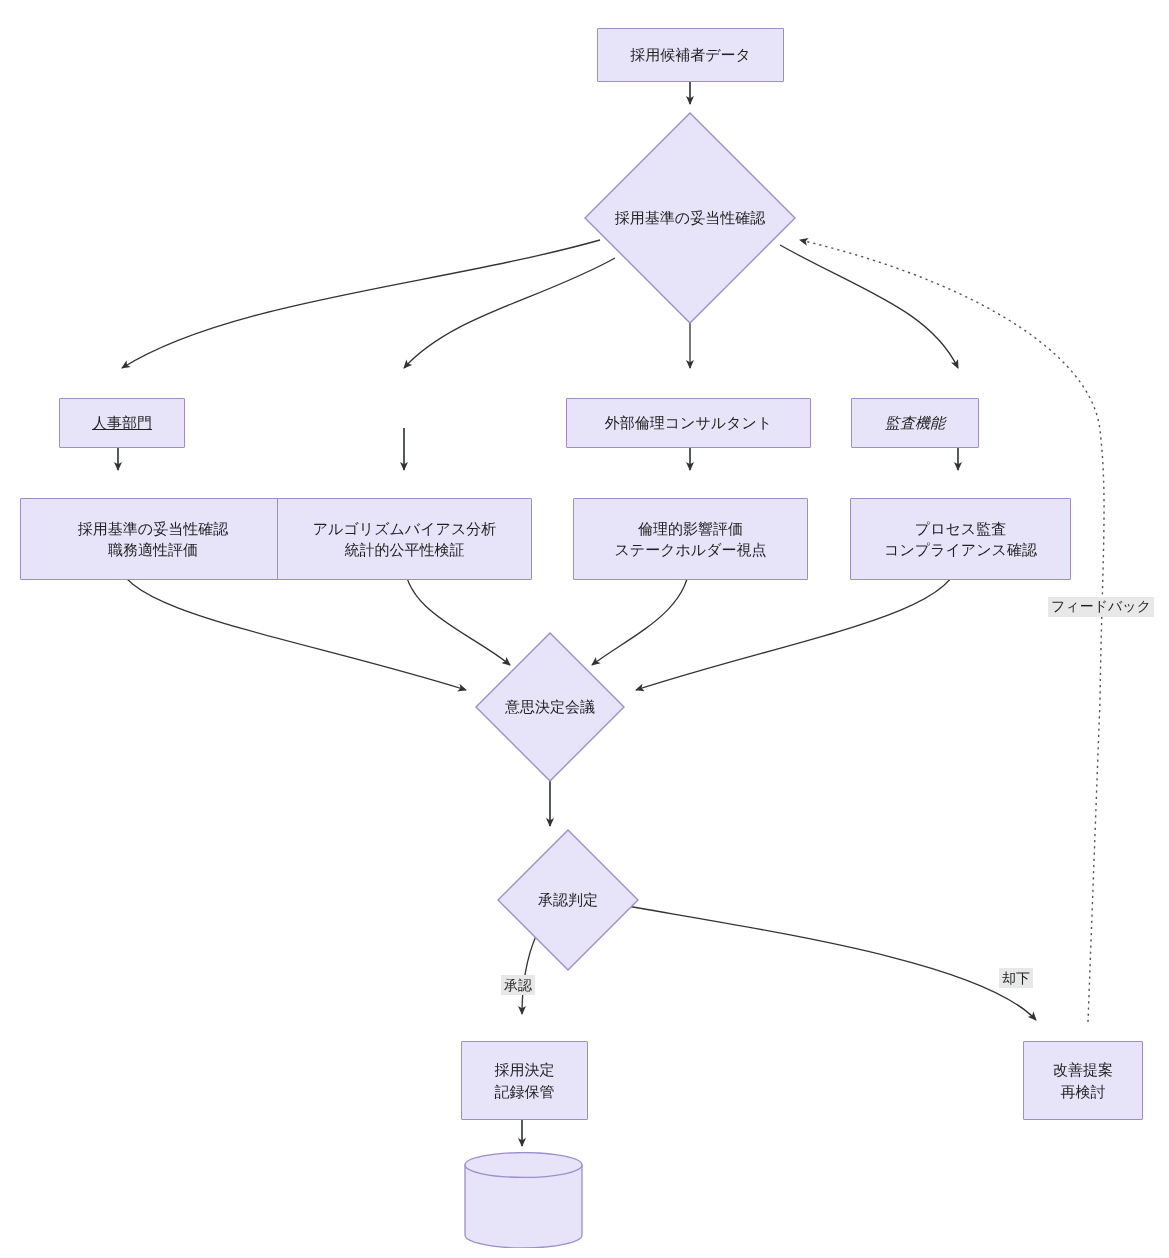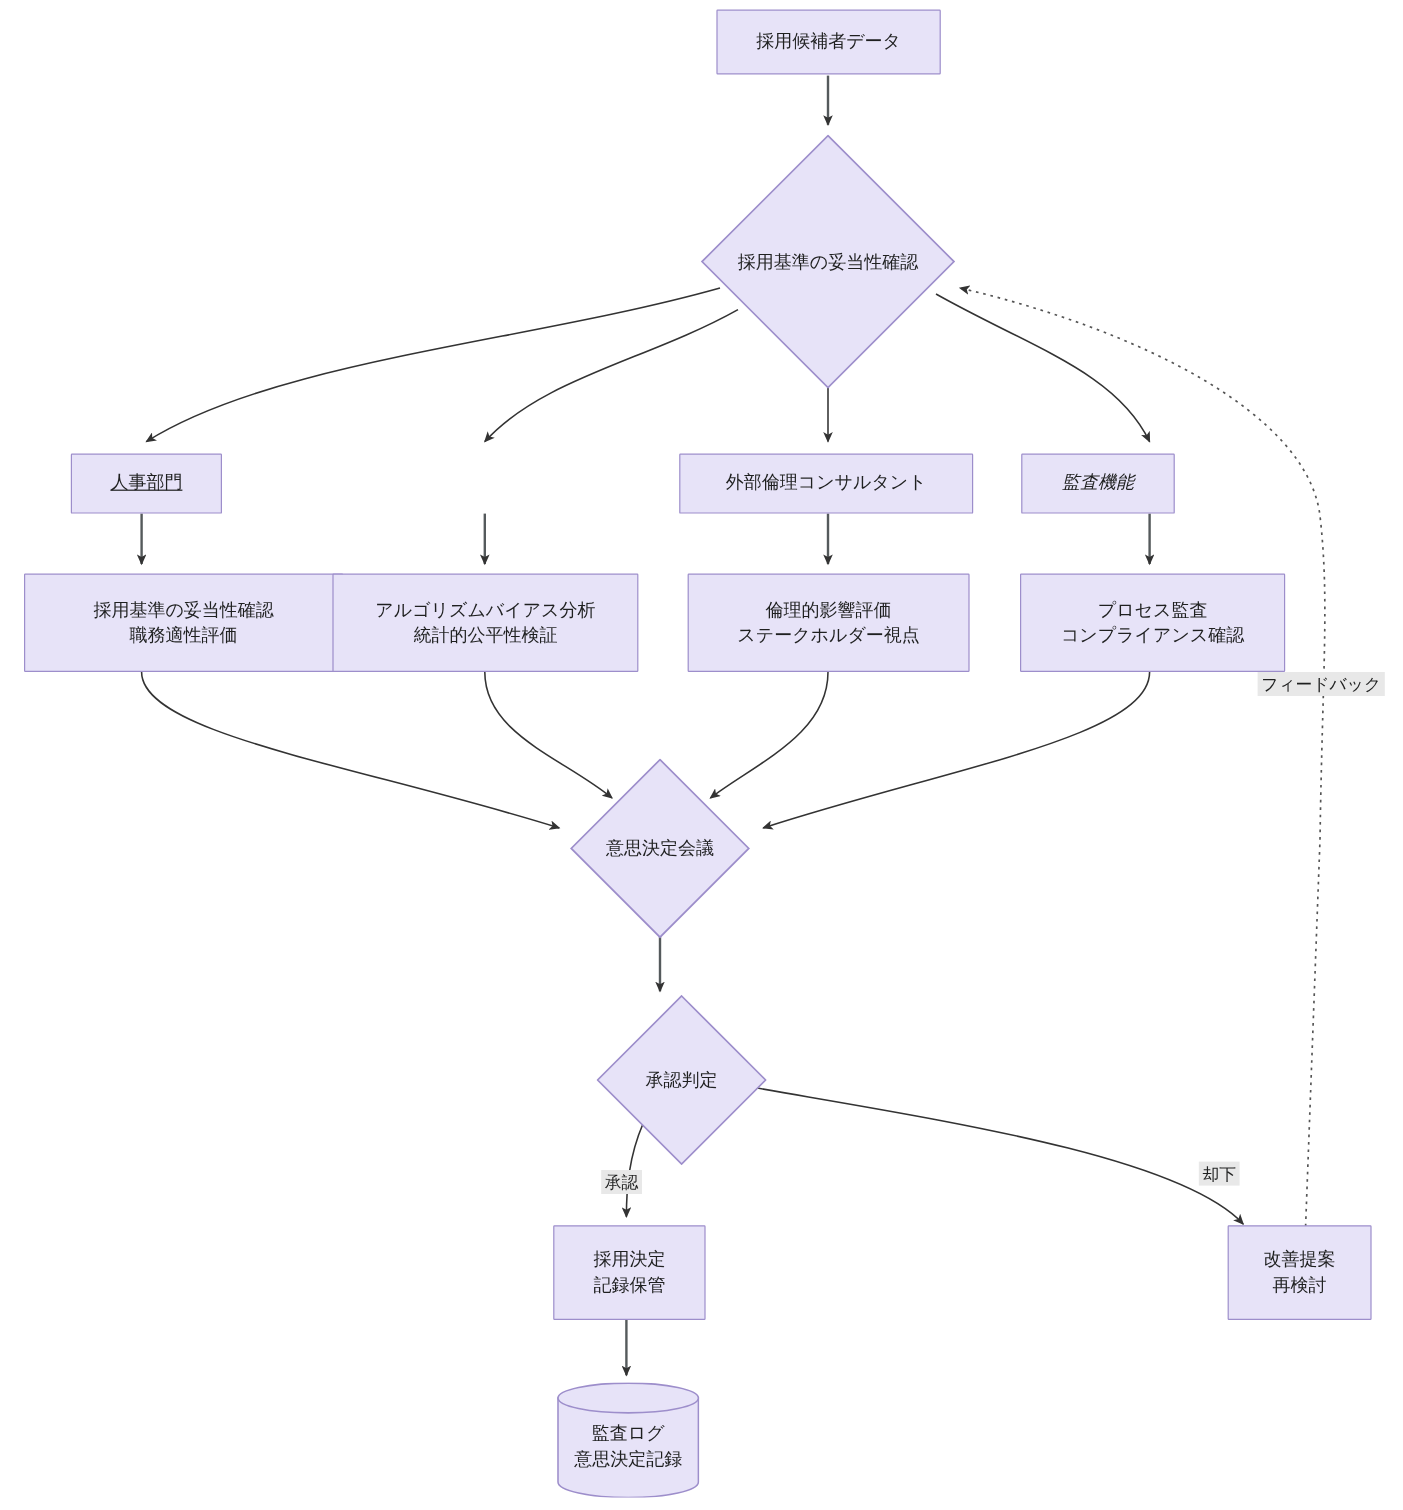--- a/index.html
+++ b/index.html
@@ -30,20 +30,21 @@
     position: absolute;
     box-sizing: border-box;
     display: flex;
     align-items: center;
     justify-content: center;
     text-align: center;
     color: #1f2020;
     font-size: 15px;
     line-height: 1.42;
     white-space: pre-line;
+    margin-top: 20px;
   }
   .node.rect {
     background: #e7e3f8;
     border: 1px solid #9d8ecb;
     border-radius: 1px;
   }
   .diamond-wrap {
     position: absolute;
   }
   .diamond-wrap svg {
@@ -206,29 +207,27 @@
   <div class="node rect" style="left:1023px; top:1021px; width:120px; height:79px;">
     <span>改善提案
 再検討</span>
   </div>
 
   <div class="cyl" style="left:464px; top:1152px; width:119px; height:96px;">
     <svg width="119" height="96" viewBox="0 0 119 96" xmlns="http://www.w3.org/2000/svg">
       <path d="M1,13 L1,83 A58.5,13 0 0 0 118,83 L118,13 Z" fill="#e7e3f8" stroke="#9d8ecb" stroke-width="1.3"></path>
       <ellipse cx="59.5" cy="13" rx="58.5" ry="12.4" fill="#e7e3f8" stroke="#9d8ecb" stroke-width="1.3"></ellipse>
     </svg>
-    <div class="cyl-label">監査ログ
-意思決定記録</div>
   </div>
 
   <div class="edge-label" style="left:501px; top:975px;">
     <span>承認</span>
   </div>
 
   <div class="edge-label" style="left:999px; top:968px;">
     <span>却下</span>
   </div>
 
-  <div class="edge-label" style="left:1048px; top:560px;">
+  <div class="edge-label" style="left:1048px; top:597px;font-family:Liberation Mono, monospace;">
     <span>フィードバック</span>
   </div>
 
 </div>
 
 </body></html>

